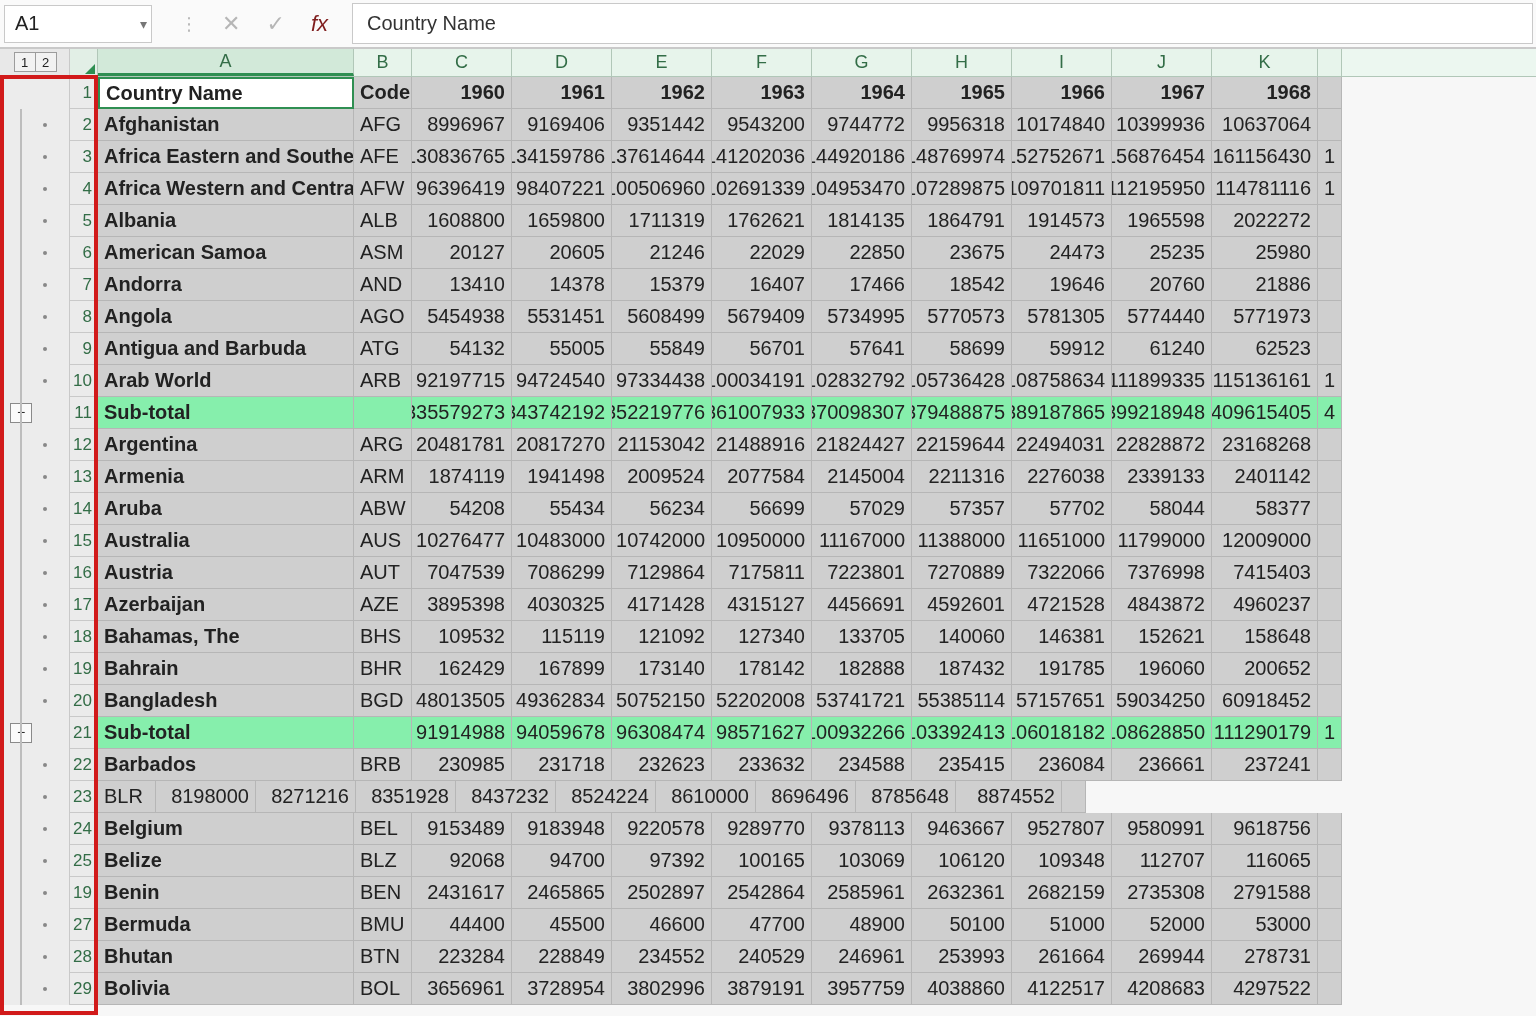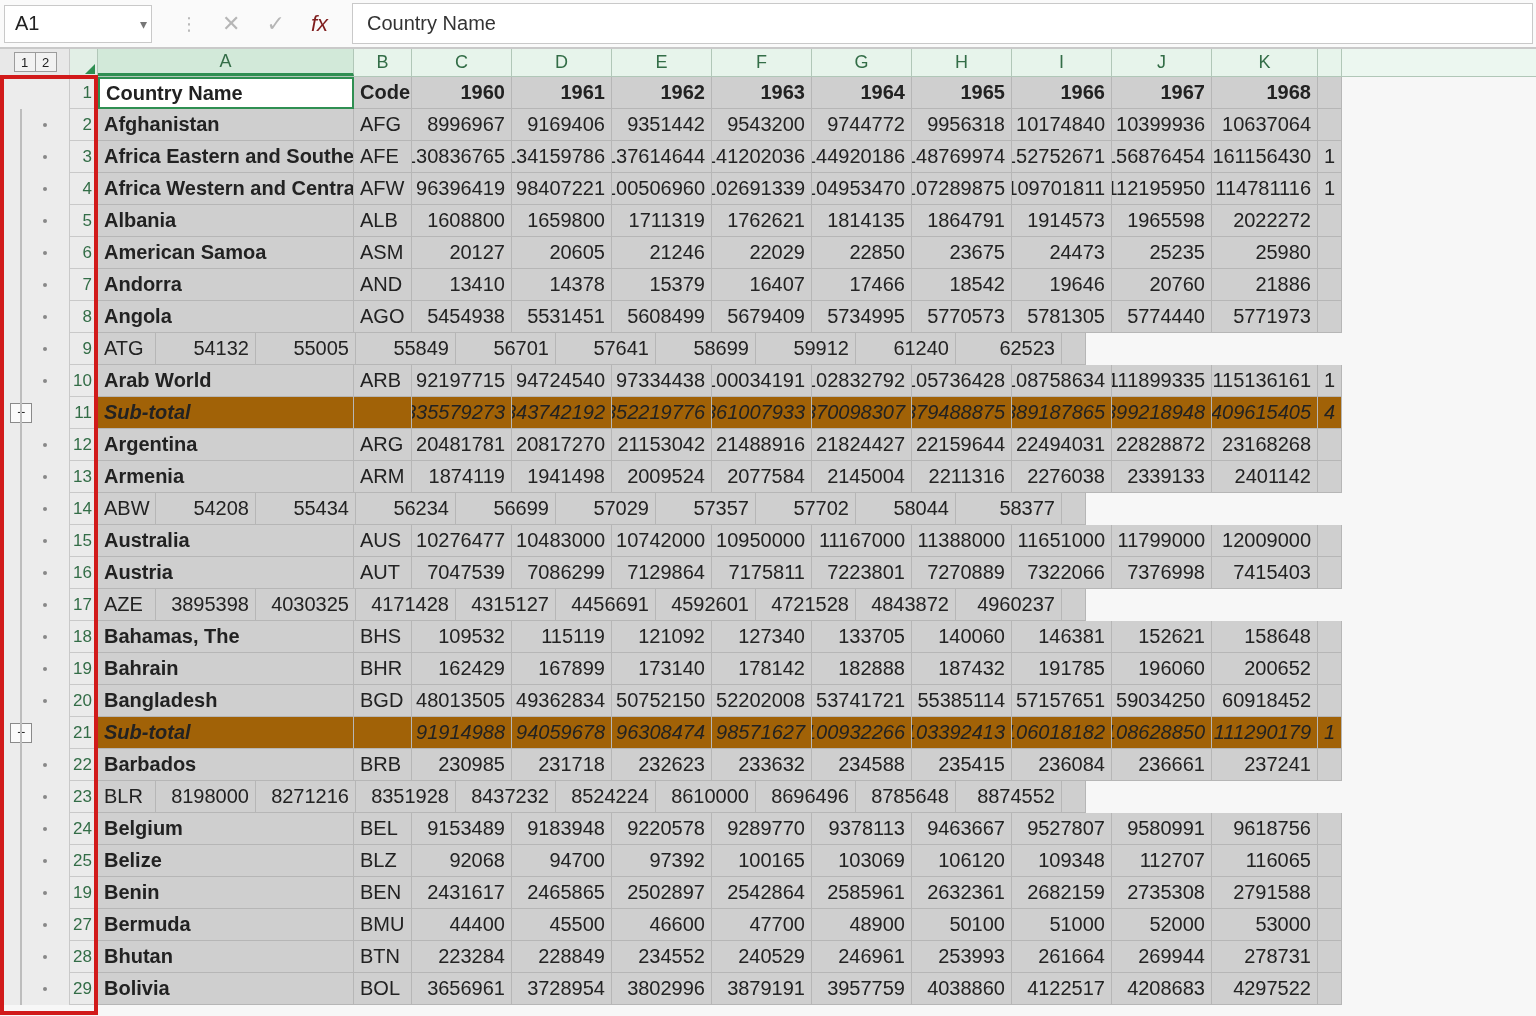--- a/index.html
+++ b/index.html
@@ -202,22 +202,21 @@
   
   .hdr-row .cell { font-weight: 700; }
   .hdr-row .cell.num { }
   .hdr-row .cell.a1 {
     background: #fff;
     border: 2px solid #2f8f52;
   }
 
   
   .subtotal .cell {
-    background: #a16207;
-    font-style: italic;
+    background: #86efac;
   }
 
   
   .data-area {
     position: relative;
   }
 
   
   .red-rect {
     position: absolute;
@@ -437,20 +436,21 @@
         <div class="cell num cJ">5774440</div>
         <div class="cell num cK">5771973</div>
         <div class="cell num cL"></div>
       </div>
       <div class="data-row">
         <div class="outline-gutter">
           <div class="vline"></div>
           <div class="dot"></div>
         </div>
         <div class="row-hdr">9</div>
+        <div class="cell name cA">Antigua and Barbuda</div>
         <div class="cell code cB">ATG</div>
         <div class="cell num cC">54132</div>
         <div class="cell num cD">55005</div>
         <div class="cell num cE">55849</div>
         <div class="cell num cF">56701</div>
         <div class="cell num cG">57641</div>
         <div class="cell num cH">58699</div>
         <div class="cell num cI">59912</div>
         <div class="cell num cJ">61240</div>
         <div class="cell num cK">62523</div>
@@ -531,20 +531,21 @@
         <div class="cell num cJ">2339133</div>
         <div class="cell num cK">2401142</div>
         <div class="cell num cL"></div>
       </div>
       <div class="data-row">
         <div class="outline-gutter">
           <div class="vline"></div>
           <div class="dot"></div>
         </div>
         <div class="row-hdr">14</div>
+        <div class="cell name cA">Aruba</div>
         <div class="cell code cB">ABW</div>
         <div class="cell num cC">54208</div>
         <div class="cell num cD">55434</div>
         <div class="cell num cE">56234</div>
         <div class="cell num cF">56699</div>
         <div class="cell num cG">57029</div>
         <div class="cell num cH">57357</div>
         <div class="cell num cI">57702</div>
         <div class="cell num cJ">58044</div>
         <div class="cell num cK">58377</div>
@@ -587,20 +588,21 @@
         <div class="cell num cJ">7376998</div>
         <div class="cell num cK">7415403</div>
         <div class="cell num cL"></div>
       </div>
       <div class="data-row">
         <div class="outline-gutter">
           <div class="vline"></div>
           <div class="dot"></div>
         </div>
         <div class="row-hdr">17</div>
+        <div class="cell name cA">Azerbaijan</div>
         <div class="cell code cB">AZE</div>
         <div class="cell num cC">3895398</div>
         <div class="cell num cD">4030325</div>
         <div class="cell num cE">4171428</div>
         <div class="cell num cF">4315127</div>
         <div class="cell num cG">4456691</div>
         <div class="cell num cH">4592601</div>
         <div class="cell num cI">4721528</div>
         <div class="cell num cJ">4843872</div>
         <div class="cell num cK">4960237</div>

